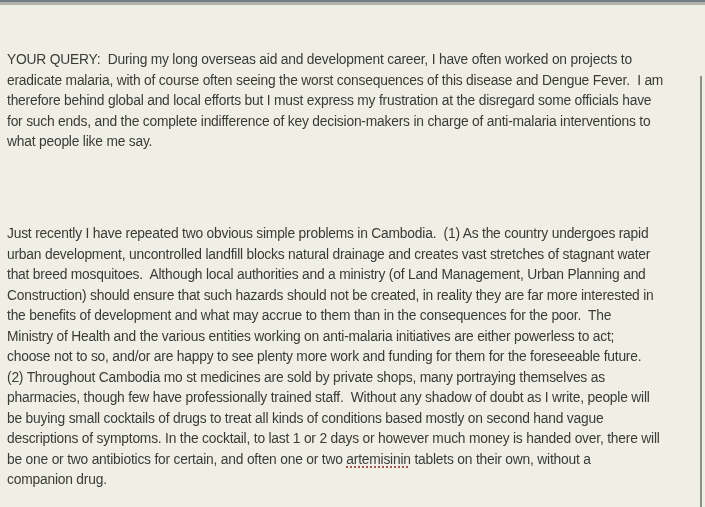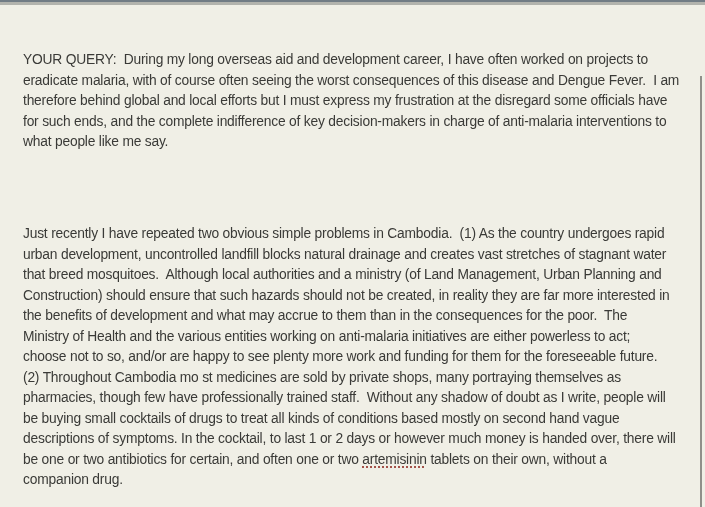--- a/index.html
+++ b/index.html
@@ -22,21 +22,21 @@
   }
   .content {
     padding: 4px 6px 0 7px;
     color: #3a3a37;
     font-size: 13.8px;
     letter-spacing: -0.2px;
     line-height: 20.5px;
     white-space: pre;
   }
   .para {
-    margin: 0 0 10px 16px;
+    margin: 0 0 10px 0;
   }
   .misspelled {
     text-decoration-line: underline;
     text-decoration-style: dotted;
     text-decoration-color: #a3524a;
     text-decoration-thickness: 2px;
     text-underline-offset: 3px;
   }
   .v-divider {
     position: absolute;

